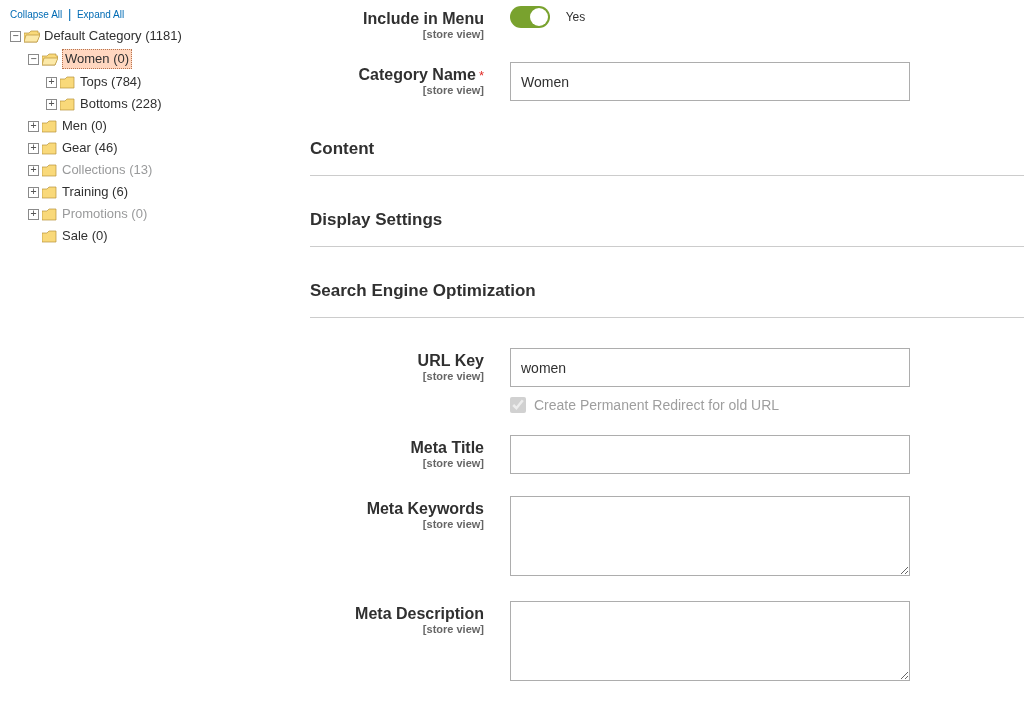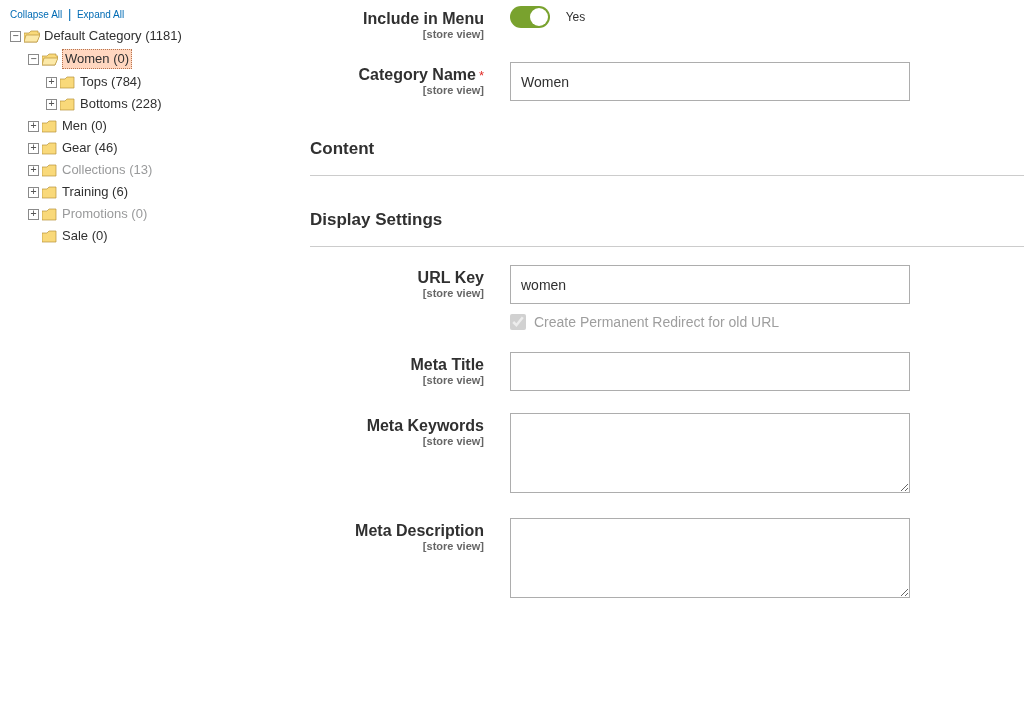--- a/index.html
+++ b/index.html
@@ -314,20 +314,21 @@
     </div>
     <div class="field-control">
       <input type="text" class="text-input" value="Women" style="">
     </div>
   </div>
 
   <div class="section-header">Content</div>
   <div class="section-spacer"></div>
   <div class="section-header">Display Settings</div>
   <div class="section-spacer"></div>
+  <div class="section-header open">Search Engine Optimization</div>
 
   <div class="field-row">
     <div class="field-label-wrap">
       <span class="field-label">URL Key</span>
       <span class="field-sub">[store view]</span>
     </div>
     <div class="field-control">
       <input type="text" class="text-input" value="women" style="">
       <div class="checkbox-row">
         <input type="checkbox" checked="" disabled="" style="">

